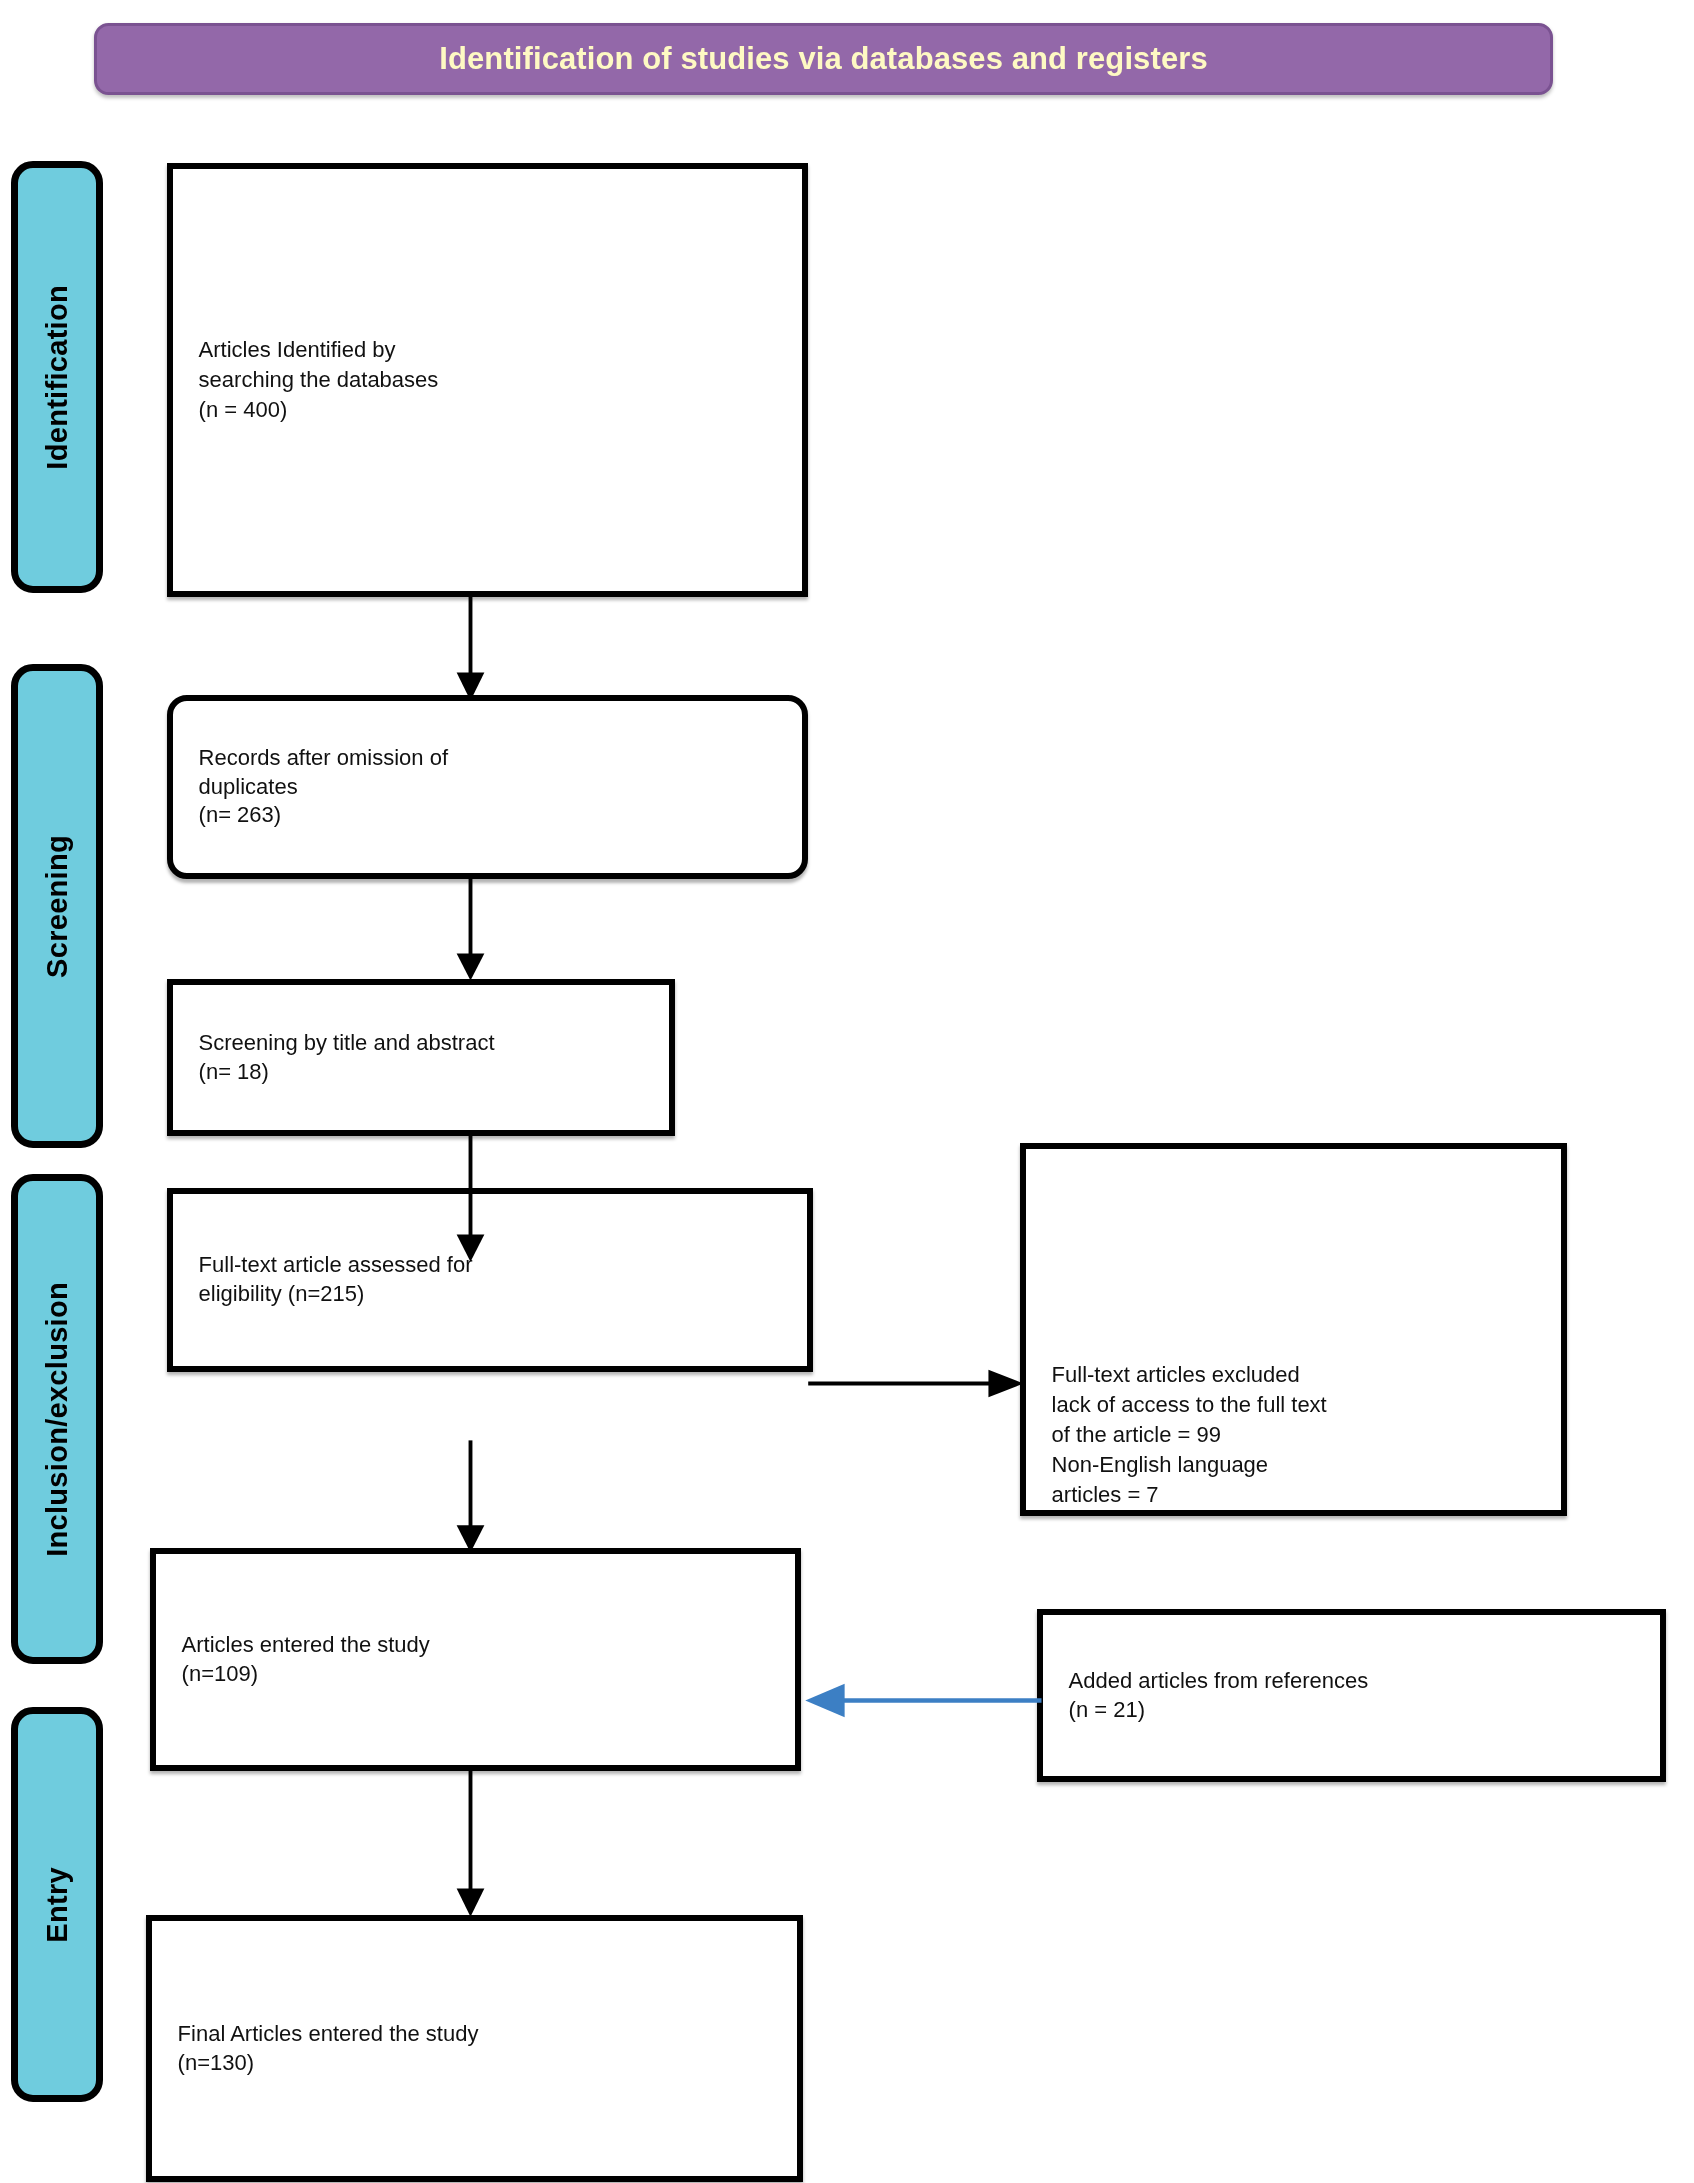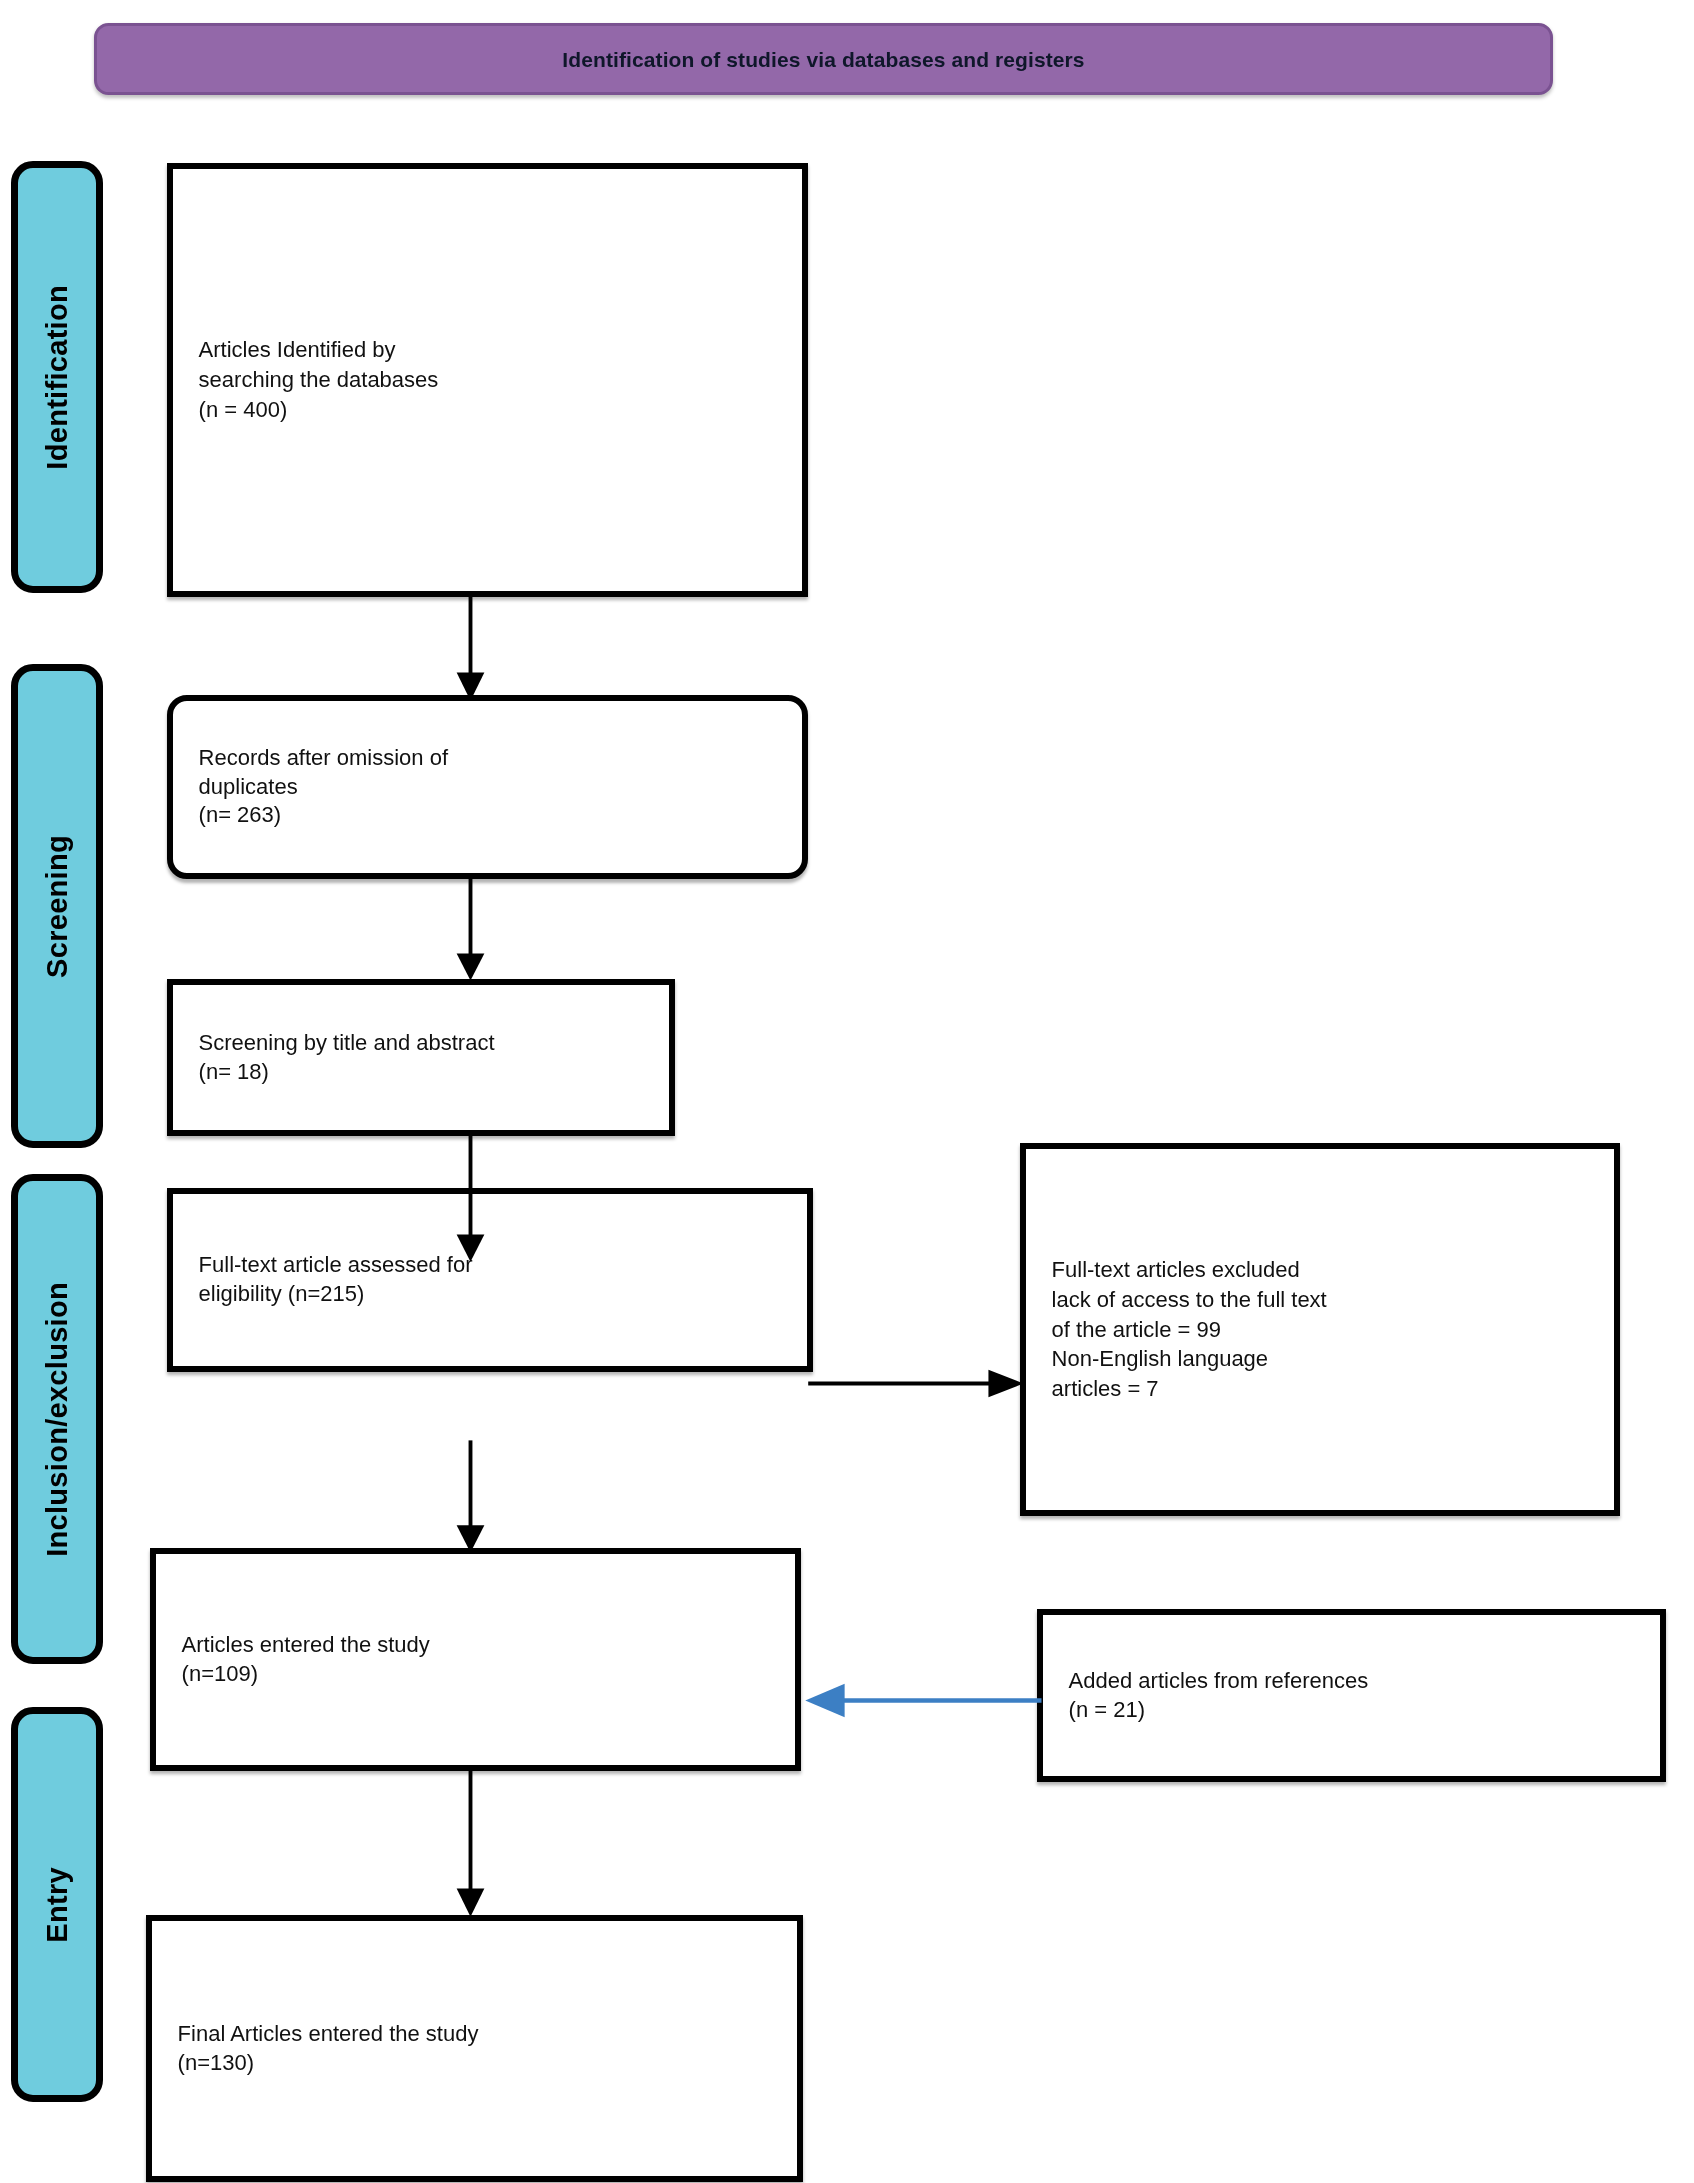--- a/index.html
+++ b/index.html
@@ -28,23 +28,23 @@
     background: #9368A9;
     border: 3.9px solid #7A5291;
     border-radius: 14.5px;
     box-sizing: border-box;
     display: flex;
     align-items: center;
     justify-content: center;
     box-shadow: 0 2.2px 3.9px rgba(0,0,0,0.25);
   }
   .title-banner-text {
-    font-size: 21px;
+    font-size: 31px;
     font-weight: bold;
-    color: #0f172a;
+    color: #fef9c3;
     letter-spacing: 0.1px;
     text-align: center;
     line-height: 1.1;
   }
 
   
   .stage-pill {
     position: absolute;
     width: 92px;
     background: #6FCCDE;
@@ -85,21 +85,21 @@
     line-height: 1.30;
     color: #111111;
     padding: 0 25.6px;
     white-space: pre-line;
   }
 
   #box-identified   { left: 167px;  top: 163px;  width: 641px; height: 434px; }
   #box-duplicates   { left: 167px;  top: 695px; width: 641px; height: 184px; border-radius: 20px; }
   #box-screening    { left: 167px;  top: 979px; width: 508px; height: 157px; }
   #box-fulltext     { left: 167px;  top: 1188px; width: 646px; height: 184px; }
-  #box-excluded     { left: 1020px; top: 1143px; width: 600px; height: 373px; }
+  #box-excluded     { left: 1020px; top: 1143px; width: 547px; height: 373px; align-items: flex-end; }
   #box-entered      { left: 150px;  top: 1548px; width: 651px; height: 223px; }
   #box-added-refs   { left: 1037px; top: 1609px; width: 629px; height: 173px; }
   #box-final        { left: 146px;  top: 1915px; width: 657px; height: 267px; }
 
   #box-identified  .flow-box-text,
   #box-excluded    .flow-box-text { line-height: 1.36; }
 
   
   .arrow {
     position: absolute;

